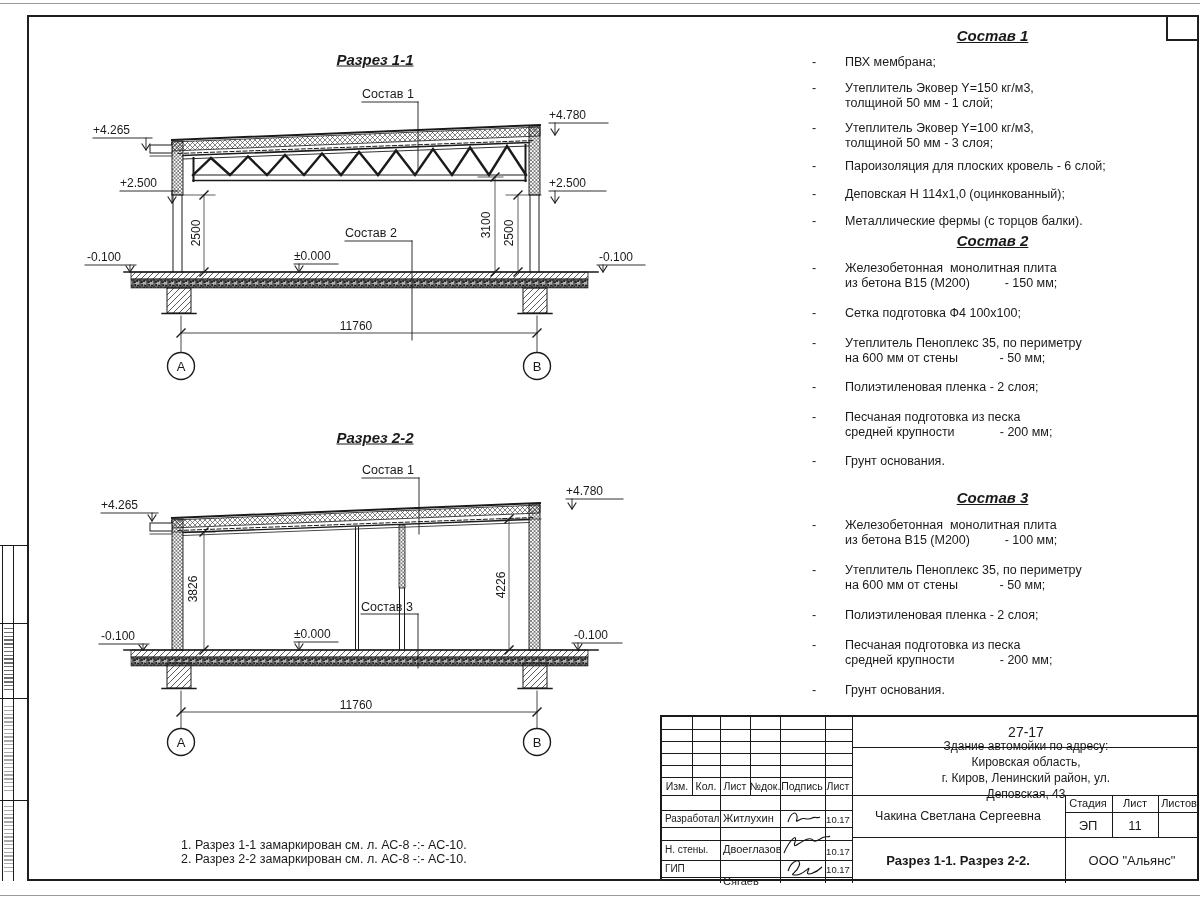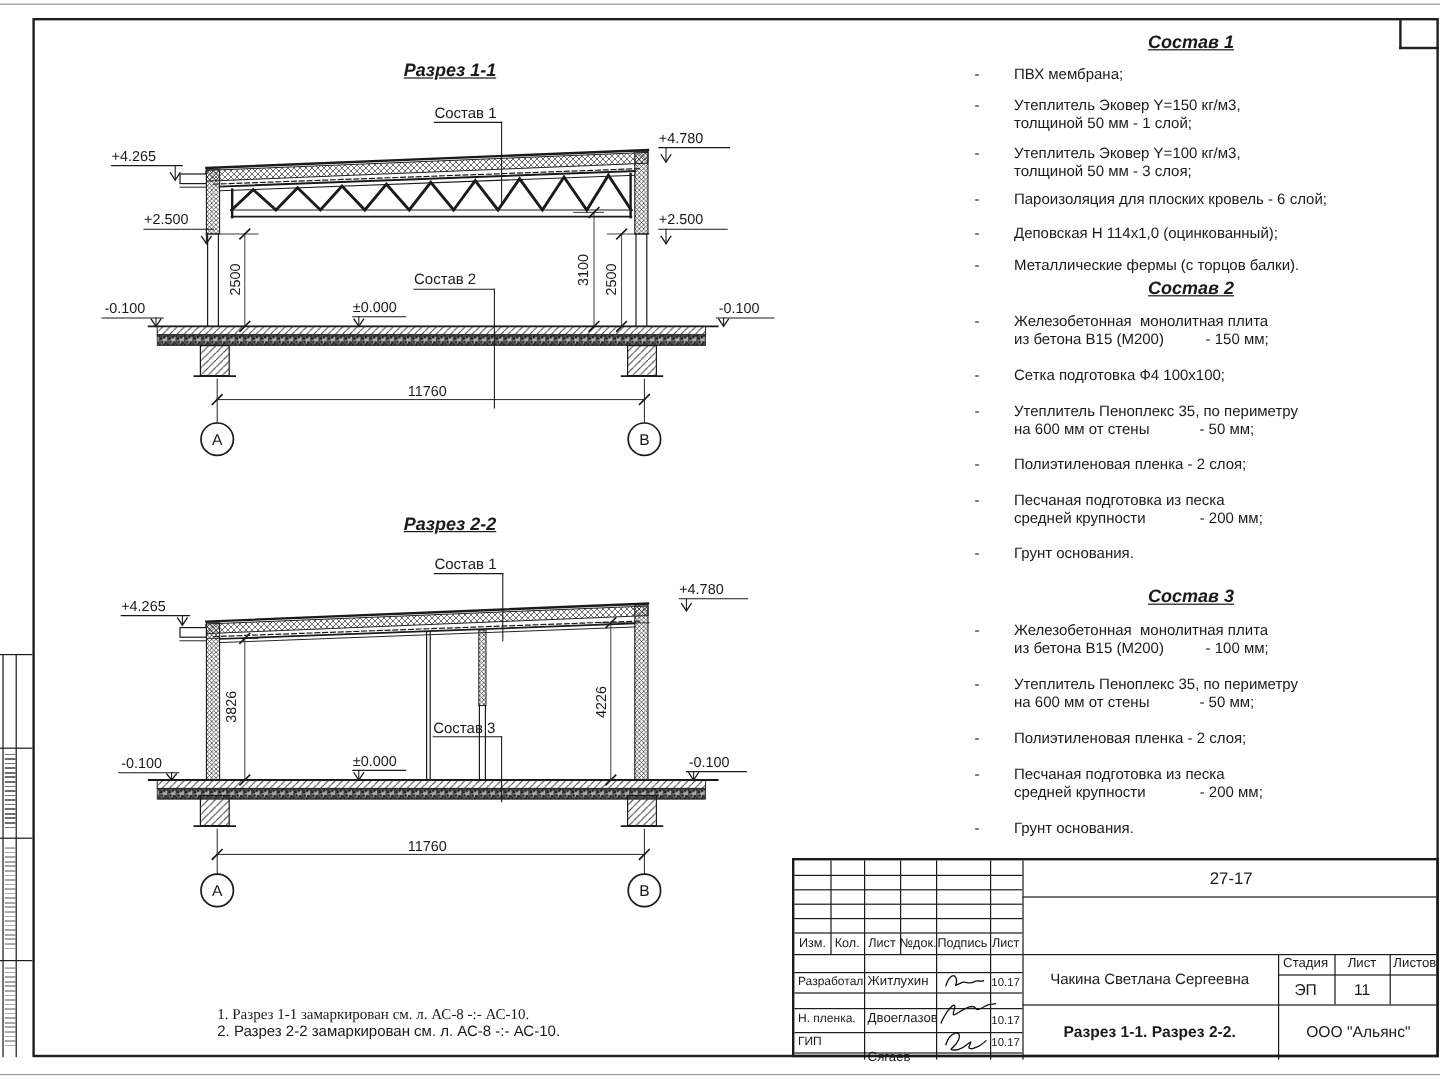--- a/index.html
+++ b/index.html
@@ -257,21 +257,21 @@
 <div class="txt" style="left:566px; top:484px;">+4.780</div>
 <div class="txt" style="left:101px; top:629px;">-0.100</div>
 <div class="txt" style="left:574px; top:628px;">-0.100</div>
 <div class="txt" style="left:294px; top:627px;">±0.000</div>
 <div class="txt rot" style="left:193px; top:589px;">3826</div>
 <div class="txt rot" style="left:501px; top:585px;">4226</div>
 <div class="txt ctr" style="left:356px; top:705px;">11760</div>
 <div class="txt ctr" style="left:181px; top:742px; font-size:13px;">А</div>
 <div class="txt ctr" style="left:537px; top:742px; font-size:13px;">В</div>
 
-<div class="note-line" style="top:838px;font-family:Liberation Serif, serif;">1. Разрез 1-1 замаркирован см. л. АС-8 -:- АС-10.</div>
+<div class="note-line" style="top:838px;">1. Разрез 1-1 замаркирован см. л. АС-8 -:- АС-10.</div>
 <div class="note-line" style="top:852px;">2. Разрез 2-2 замаркирован см. л. АС-8 -:- АС-10.</div>
 
 <div>
   <div class="comp-head" style="top:27px;">Состав 1</div>
   <div class="comp-item" style="top:55px;">
       <span class="dash">-</span>
       <span class="body">ПВХ мембрана;</span>
     </div>
   <div class="comp-item" style="top:81px;">
       <span class="dash">-</span>
@@ -383,38 +383,40 @@
   <div class="tb-txt" style="left:15px;  top:69px; font-size:10.5px;">Изм.</div>
   <div class="tb-txt" style="left:44px;  top:69px; font-size:10.5px;">Кол.</div>
   <div class="tb-txt" style="left:73px;  top:69px; font-size:10.5px;">Лист</div>
   <div class="tb-txt" style="left:103px; top:69px; font-size:10.5px;">№док.</div>
   <div class="tb-txt" style="left:140px; top:69px; font-size:10.5px;">Подпись</div>
   <div class="tb-txt" style="left:176px; top:69px; font-size:10.5px;">Лист</div>
 
   <div class="abs" style="left:3px;  top:96px;  font-size:10px;">Разработал</div>
   <div class="abs" style="left:61px; top:95px;  font-size:11px;">Житлухин</div>
   <div class="tb-txt" style="left:176px; top:102px; font-size:9.5px;">10.17</div>
-  <div class="abs" style="left:3px;  top:127px; font-size:10px;">Н. пленка.</div>
+  <div class="abs" style="left:3px;  top:127px; font-size:10px;">Н. стены.</div>
   <div class="abs" style="left:61px; top:126px; font-size:11px;">Двоеглазов</div>
   <div class="tb-txt" style="left:176px; top:134px; font-size:9.5px;">10.17</div>
   <div class="abs" style="left:3px;  top:146px; font-size:10px;">ГИП</div>
   <div class="abs" style="left:61px; top:145px; font-size:11px;margin-top:13px;">Сягаев</div>
   <div class="tb-txt" style="left:176px; top:152px; font-size:9.5px;">10.17</div>
 
   <svg class="abs" style="left:122px; top:92px;" width="40" height="18" viewBox="0 0 40 18" fill="none" stroke="#111" stroke-width="1.1">
     <path d="M4,13 C7,3 12,2 13,7 C14,12 9,14 17,10 C21,8 23,12 28,9 C31,7 33,10 36,8"></path>
   </svg>
   <svg class="abs" style="left:118px; top:112px;" width="52" height="28" viewBox="0 0 52 28" fill="none" stroke="#111" stroke-width="1.1">
     <path d="M4,24 C10,10 18,4 15,13 C12,22 20,12 28,10 C36,8 30,16 40,10 C46,6 48,9 50,7"></path>
   </svg>
   <svg class="abs" style="left:120px; top:138px;" width="46" height="24" viewBox="0 0 46 24" fill="none" stroke="#111" stroke-width="1.1">
     <path d="M6,16 C10,4 20,3 17,11 C14,19 6,20 14,20 C22,20 30,8 26,16 C23,22 34,18 40,12"></path>
   </svg>
 
   <div class="tb-txt" style="left:364px; top:15px; font-size:14px;">27-17</div>
+  <div class="tb-txt" style="left:364px; top:53px; font-size:12px; white-space:pre-line; line-height:16px;">Здание автомойки по адресу: Кировская область,
+г. Киров, Ленинский район, ул. Деповская, 43</div>
   <div class="tb-txt" style="left:296px; top:99px; font-size:12.5px;">Чакина Светлана Сергеевна</div>
   <div class="tb-txt" style="left:426px; top:86px; font-size:11px;">Стадия</div>
   <div class="tb-txt" style="left:473px; top:86px; font-size:11px;">Лист</div>
   <div class="tb-txt" style="left:517px; top:86px; font-size:11px;">Листов</div>
   <div class="tb-txt" style="left:426px; top:108px; font-size:13px;text-align:right;">ЭП</div>
   <div class="tb-txt" style="left:473px; top:108px; font-size:13px;">11</div>
   <div class="tb-txt" style="left:517px; top:108px; font-size:13px;"></div>
   <div class="tb-txt" style="left:296px; top:143px; font-size:13px;font-weight:bold;">Разрез 1-1. Разрез 2-2.</div>
   <div class="tb-txt" style="left:470px; top:143px; font-size:13px;">ООО "Альянс"</div>
 </div>

